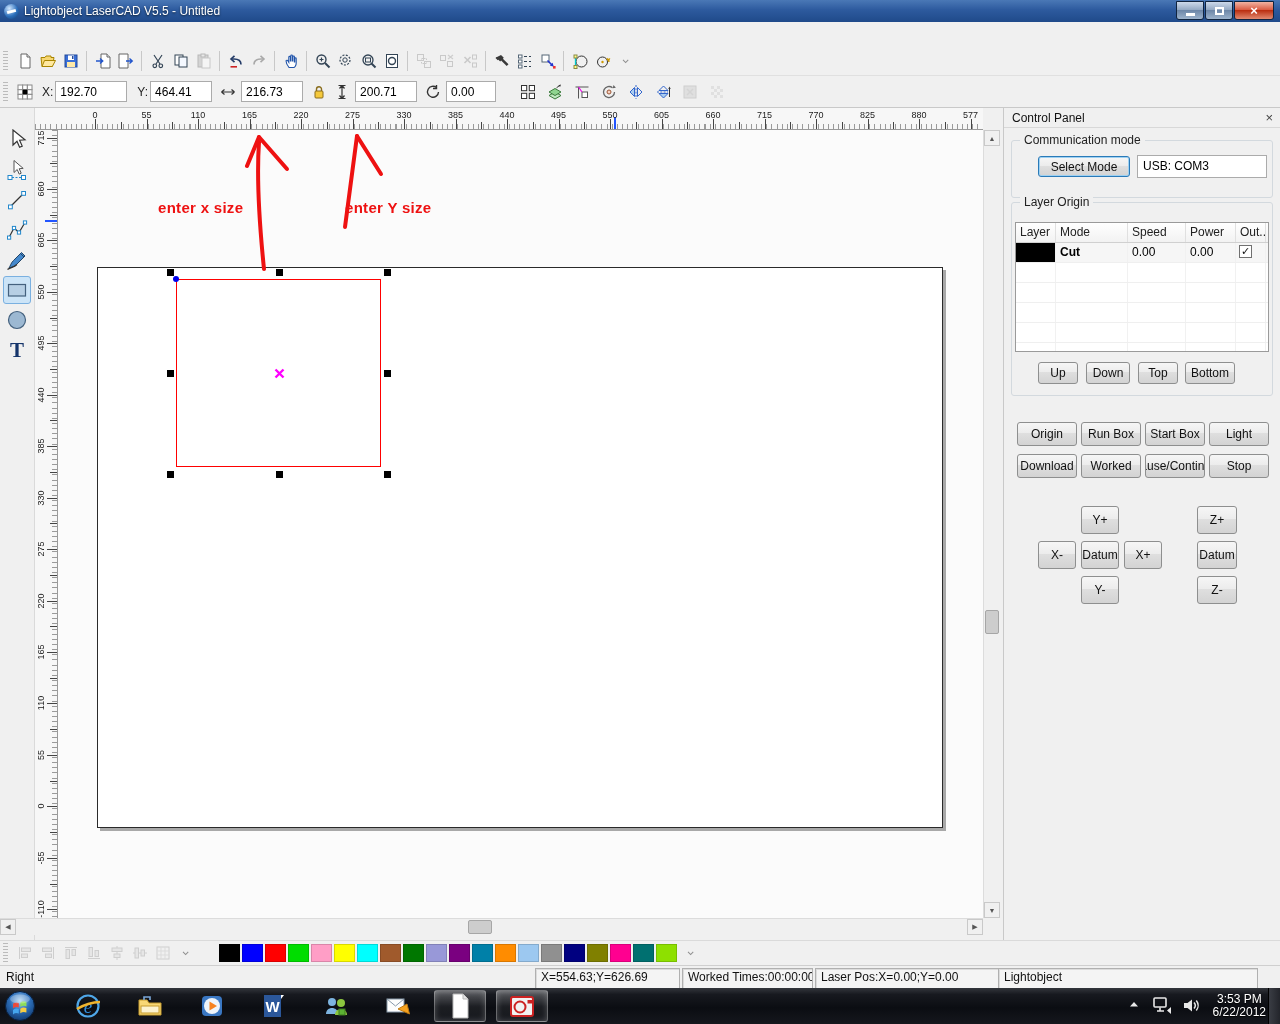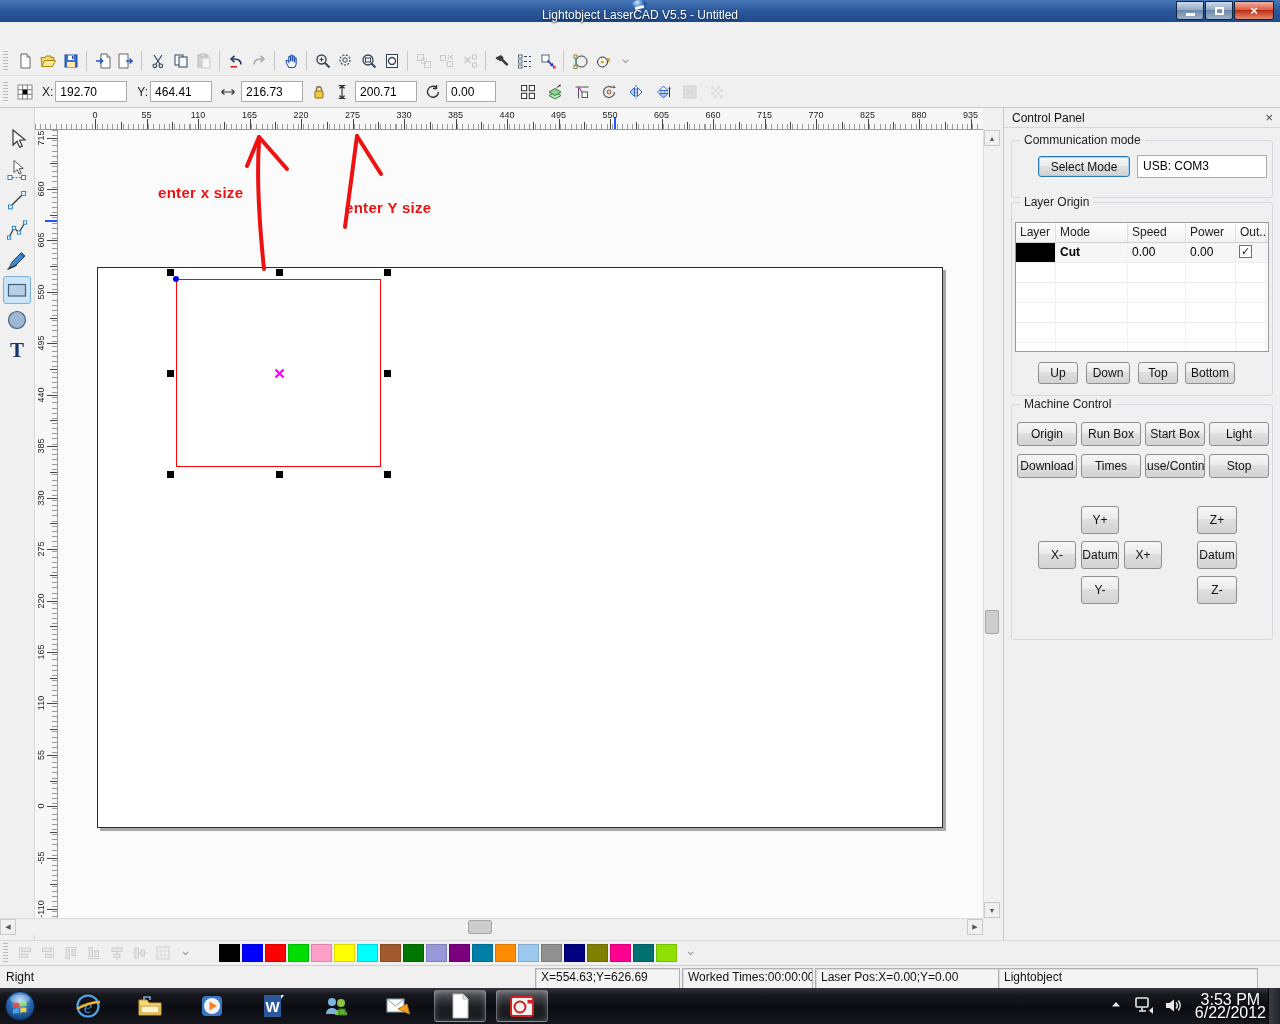--- a/index.html
+++ b/index.html
@@ -3,21 +3,21 @@
 <meta charset="utf-8">
 <style>
   * { margin:0; padding:0; box-sizing:border-box; }
   html,body { width:1280px; height:1024px; overflow:hidden; }
   body { font-family:"Liberation Sans", sans-serif; font-size:12px; }
   #win { position:relative; width:1280px; height:1024px; background:#f0f0f0; }
 
   
   #titlebar { position:absolute; left:0; top:0; width:1280px; height:22px;
     background:linear-gradient(#4a78b6 0%, #2d5a9e 45%, #1f4a8a 100%);
-    color:#fff; display:flex; align-items:center;flex-direction:column; }
+    color:#fff; display:flex; align-items:center; }
   #titlebar .app-icon { width:15px; height:15px; margin:0 5px 0 4px; border-radius:50%;
     background:radial-gradient(circle at 35% 30%, #cfe6ff, #2c6fbb 55%, #123a6e); position:relative; }
   #titlebar .app-icon::after{content:"";position:absolute;left:3px;top:6px;width:9px;height:3px;background:#fff;transform:rotate(-15deg);}
   #titlebar .t-title { font-size:12px; text-shadow:0 1px 2px #123; }
   #caption-buttons { position:absolute; right:6px; top:1px; display:flex; }
   .capbtn { width:28px; height:19px; border:1px solid #10243f; border-radius:0 0 3px 3px;
     background:linear-gradient(#cdd9ea,#8fa5c0 50%,#6d87a8 50%,#9db3cc); color:#fff;
     display:flex; align-items:center; justify-content:center; font-size:10px; margin-left:1px; }
   .capbtn.close { width:40px; background:linear-gradient(#f2b3a2,#d9543a 50%,#bb3012 50%,#e28a70); }
   .capbtn .minglyph{width:9px;height:3px;background:#fff;margin-top:7px;}
@@ -108,21 +108,21 @@
 
   
   #taskbar { position:absolute; left:0; top:988px; width:1280px; height:36px;
     background:linear-gradient(#33363c 0%, #17191f 18%, #0b0d12 55%, #15171d 100%); }
   #start-orb { position:absolute; left:4px; top:2px; width:32px; height:32px; }
   .task-app { position:absolute; top:2px; width:52px; height:32px; display:flex; align-items:center; justify-content:center;
     border-radius:3px; }
   .task-app.active { background:linear-gradient(rgba(255,255,255,.28),rgba(255,255,255,.08) 50%,rgba(255,255,255,.02)); border:1px solid rgba(255,255,255,.35); box-shadow:inset 0 0 6px rgba(255,255,255,.25); }
   #tray { position:absolute; right:14px; top:0; height:36px; display:flex; align-items:center; }
   #tray .tray-ic { margin-left:10px; }
-  #clock { color:#fff; font-size:16px; text-align:center; line-height:13px; margin-left:12px; text-shadow:0 1px 1px #000; }
+  #clock { color:#fff; font-size:12px; text-align:center; line-height:13px; margin-left:12px; text-shadow:0 1px 1px #000; }
   #show-desktop { position:absolute; right:0; top:0; width:12px; height:36px; background:linear-gradient(90deg,#3a3d44,#23252b); border-left:1px solid #000; }
 </style>
 </head>
 <body>
 
 <div id="win">
 
   <div id="titlebar">
     <div class="app-icon"></div>
     <div class="t-title">Lightobject LaserCAD V5.5 - Untitled</div>
@@ -544,21 +544,21 @@
         <div class="htick" style="left: 755.25px; height: 7px;"></div>
         <span class="hlab" style="left: 781px;">770</span>
         <div class="htick" style="left: 781px;"></div>
         <div class="htick" style="left: 806.75px; height: 7px;"></div>
         <span class="hlab" style="left: 832.5px;">825</span>
         <div class="htick" style="left: 832.5px;"></div>
         <div class="htick" style="left: 858.25px; height: 7px;"></div>
         <span class="hlab" style="left: 884px;">880</span>
         <div class="htick" style="left: 884px;"></div>
         <div class="htick" style="left: 909.75px; height: 7px;"></div>
-        <span class="hlab" style="left: 935.5px;">935</span>
+        <span class="hlab" style="left: 935.5px;">577</span>
         <div class="htick" style="left: 935.5px;"></div>
       </div>
     <div id="vruler">
         <div class="minor"></div>
         <div id="vmarker" style="top: 90px;"></div>
         <span class="vlab" style="top: 7.5px;">715</span>
         <div class="vtick" style="top: 7.5px;"></div>
         <div class="vtick" style="top: 33.225px; width: 7px;"></div>
         <span class="vlab" style="top: 58.95px;">660</span>
         <div class="vtick" style="top: 58.95px;"></div>
@@ -616,21 +616,21 @@
           <div class="handle" style="left: 109px; top: 240px;"></div>
           <div class="handle" style="left: 326px; top: 240px;"></div>
           <div class="handle" style="left: 109px; top: 341px;"></div>
           <div class="handle" style="left: 217.5px; top: 341px;"></div>
           <div class="handle" style="left: 326px; top: 341px;"></div>
         </div>
       <div id="sel-origin" style="left: 115px; top: 146px;"></div>
       <svg id="center-mark" width="11" height="11" style="position: absolute; left: 215.5px; top: 238px;">
         <path d="M1.5 1.5L9.5 9.5M9.5 1.5L1.5 9.5" stroke="#ff00ff" stroke-width="2.4"></path>
       </svg>
-      <div class="annot" id="annot-x" style="left: 100px; top: 54px; color: rgb(238, 17, 17);">enter x size</div>
+      <div class="annot" id="annot-x" style="left: 100px; top: 69px; color: rgb(238, 17, 17);">enter x size</div>
       <div class="annot" id="annot-y" style="left: 287px; top: 69px; color: rgb(238, 17, 17);">enter Y size</div>
       <svg id="arrow-svg" width="925" height="788">
         <g fill="none" stroke="#ee1111" stroke-width="4" stroke-linecap="round">
           <path d="M206 139 C202 100 198 55 201 12"></path>
           <path d="M201 7 L189 36"></path>
           <path d="M201 7 L229 39"></path>
           <path d="M299 6 L287 97"></path>
           <path d="M299 6 L323 44"></path>
         </g>
       </svg>
@@ -720,30 +720,27 @@
           </div>
         </div>
     </div>
     <div id="layer-buttons">
         <div class="btn" style="position: absolute; left: 34px; top: 254px; width: 40px; height: 22px;">Up</div>
         <div class="btn" style="position: absolute; left: 82px; top: 254px; width: 44px; height: 22px;">Down</div>
         <div class="btn" style="position: absolute; left: 134px; top: 254px; width: 40px; height: 22px;">Top</div>
         <div class="btn" style="position: absolute; left: 181px; top: 254px; width: 50px; height: 22px;">Bottom</div>
       </div>
 
-    <div class="groupbox" style="left:7px;top:296px;width:262px;height:236px">
-      <span class="grouplegend">Machine Control</span>
-    </div>
     <div id="machine-buttons">
         <div class="btn" style="position: absolute; left: 13px; top: 314px; width: 60px; height: 24px;">Origin</div>
         <div class="btn" style="position: absolute; left: 77px; top: 314px; width: 60px; height: 24px;">Run Box</div>
         <div class="btn" style="position: absolute; left: 141px; top: 314px; width: 60px; height: 24px;">Start Box</div>
         <div class="btn" style="position: absolute; left: 205px; top: 314px; width: 60px; height: 24px;">Light</div>
         <div class="btn" style="position: absolute; left: 13px; top: 346px; width: 60px; height: 24px;">Download</div>
-        <div class="btn" style="position: absolute; left: 77px; top: 346px; width: 60px; height: 24px;">Times</div>
+        <div class="btn" style="position: absolute; left: 77px; top: 346px; width: 60px; height: 24px;">Worked</div>
         <div class="btn" style="position: absolute; left: 141px; top: 346px; width: 60px; height: 24px;">Pause/Continue</div>
         <div class="btn" style="position: absolute; left: 205px; top: 346px; width: 60px; height: 24px;">Stop</div>
       </div>
     <div id="jog-buttons">
         <div class="btn" style="position: absolute; left: 77px; top: 398px; width: 38px; height: 28px;">Y+</div>
         <div class="btn" style="position: absolute; left: 34px; top: 433px; width: 38px; height: 28px;">X-</div>
         <div class="btn" style="position: absolute; left: 77px; top: 433px; width: 38px; height: 28px;">Datum</div>
         <div class="btn" style="position: absolute; left: 120px; top: 433px; width: 38px; height: 28px;">X+</div>
         <div class="btn" style="position: absolute; left: 77px; top: 468px; width: 38px; height: 28px;">Y-</div>
         <div class="btn" style="position: absolute; left: 193px; top: 398px; width: 40px; height: 28px;">Z+</div>

